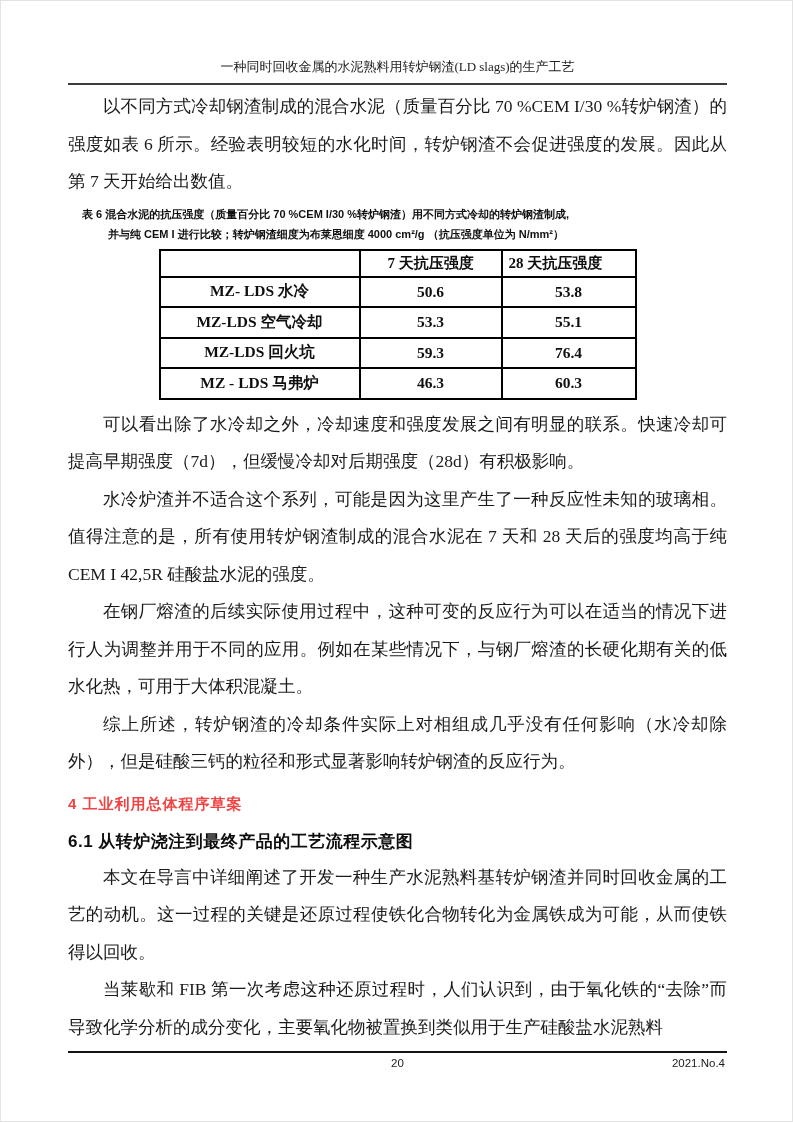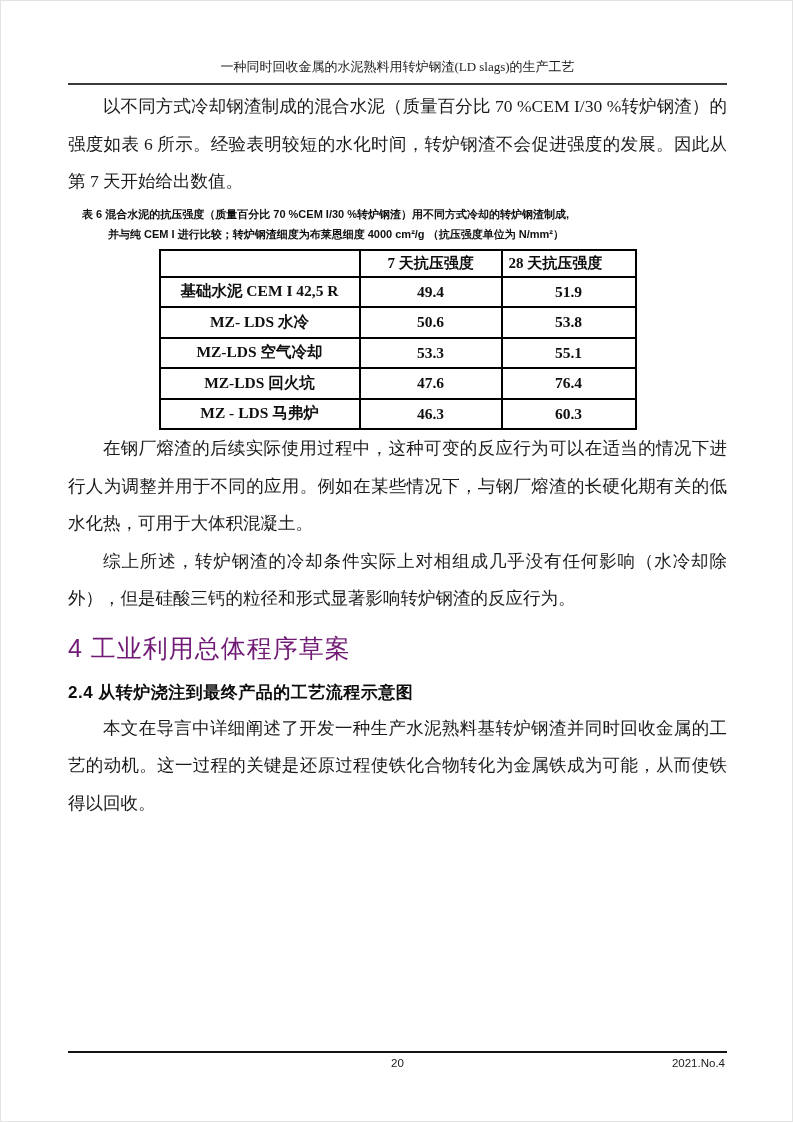--- a/index.html
+++ b/index.html
@@ -64,23 +64,23 @@
   }
   table.strength .col-label { width: 200px; }
   table.strength .col-d7    { width: 142px; }
   table.strength .col-d28   { width: 134px; }
   table.strength tr.head-row td { height: 27px; font-size: 15px; }
   table.strength tr.data-row td { height: 30.5px; }
   table.strength tr.head-row .col-d28 { text-align: left; padding-left: 6px; }
   
   .h-sec {
     font-family: "Liberation Sans", sans-serif;
-    font-weight: normal;
-    font-size: 25px;
-    color: #701a75;
+    font-weight: bold;
+    font-size: 15px;
+    color: #ef4444;
     margin-top: 14px;
     letter-spacing: 1px;
   }
   .h-sub {
     font-family: "Liberation Sans", sans-serif;
     font-weight: bold;
     font-size: 17px;
     color: #0d0d0d;
     margin-top: 16px;
     letter-spacing: 0.5px;
@@ -127,53 +127,51 @@
   </div>
 
   <table class="strength">
     <tbody>
       <tr class="head-row">
         <td class="col-label"></td>
         <td class="col-d7">7 天抗压强度</td>
         <td class="col-d28">28 天抗压强度</td>
       </tr>
       <tr class="data-row">
-        <td class="col-label">基础水泥  CEM I 42,5 R</td>
-        <td class="col-d7">49.4</td>
-        <td class="col-d28">51.9</td>
-      </tr>
-      <tr class="data-row">
         <td class="col-label">MZ- LDS  水冷</td>
         <td class="col-d7">50.6</td>
         <td class="col-d28">53.8</td>
       </tr>
       <tr class="data-row">
         <td class="col-label">MZ-LDS  空气冷却</td>
         <td class="col-d7">53.3</td>
         <td class="col-d28">55.1</td>
       </tr>
       <tr class="data-row">
         <td class="col-label">MZ-LDS  回火坑</td>
-        <td class="col-d7">47.6</td>
+        <td class="col-d7">59.3</td>
         <td class="col-d28">76.4</td>
       </tr>
       <tr class="data-row">
         <td class="col-label">MZ - LDS  马弗炉</td>
         <td class="col-d7">46.3</td>
         <td class="col-d28">60.3</td>
       </tr>
     </tbody>
   </table>
 
+  <p class="para p2">可以看出除了水冷却之外，冷却速度和强度发展之间有明显的联系。快速冷却可提高早期强度（7d），但缓慢冷却对后期强度（28d）有积极影响。</p>
+  <p class="para">水冷炉渣并不适合这个系列，可能是因为这里产生了一种反应性未知的玻璃相。值得注意的是，所有使用转炉钢渣制成的混合水泥在 7 天和 28 天后的强度均高于纯 CEM I 42,5R 硅酸盐水泥的强度。</p>
   <p class="para">在钢厂熔渣的后续实际使用过程中，这种可变的反应行为可以在适当的情况下进行人为调整并用于不同的应用。例如在某些情况下，与钢厂熔渣的长硬化期有关的低水化热，可用于大体积混凝土。</p>
   <p class="para">综上所述，转炉钢渣的冷却条件实际上对相组成几乎没有任何影响（水冷却除外），但是硅酸三钙的粒径和形式显著影响转炉钢渣的反应行为。</p>
 
   <h2 class="h-sec">4  工业利用总体程序草案</h2>
-  <h3 class="h-sub">2.4 从转炉浇注到最终产品的工艺流程示意图</h3>
+  <h3 class="h-sub">6.1 从转炉浇注到最终产品的工艺流程示意图</h3>
 
   <p class="para after-h">本文在导言中详细阐述了开发一种生产水泥熟料基转炉钢渣并同时回收金属的工艺的动机。这一过程的关键是还原过程使铁化合物转化为金属铁成为可能，从而使铁得以回收。</p>
+  <p class="para">当莱歇和 FIB 第一次考虑这种还原过程时，人们认识到，由于氧化铁的“去除”而导致化学分析的成分变化，主要氧化物被置换到类似用于生产硅酸盐水泥熟料</p>
 
   <div class="footer">
     <span class="page-num">20</span>
     <span class="issue">2021.No.4</span>
   </div>
 
 </div>
 
 </body></html>

